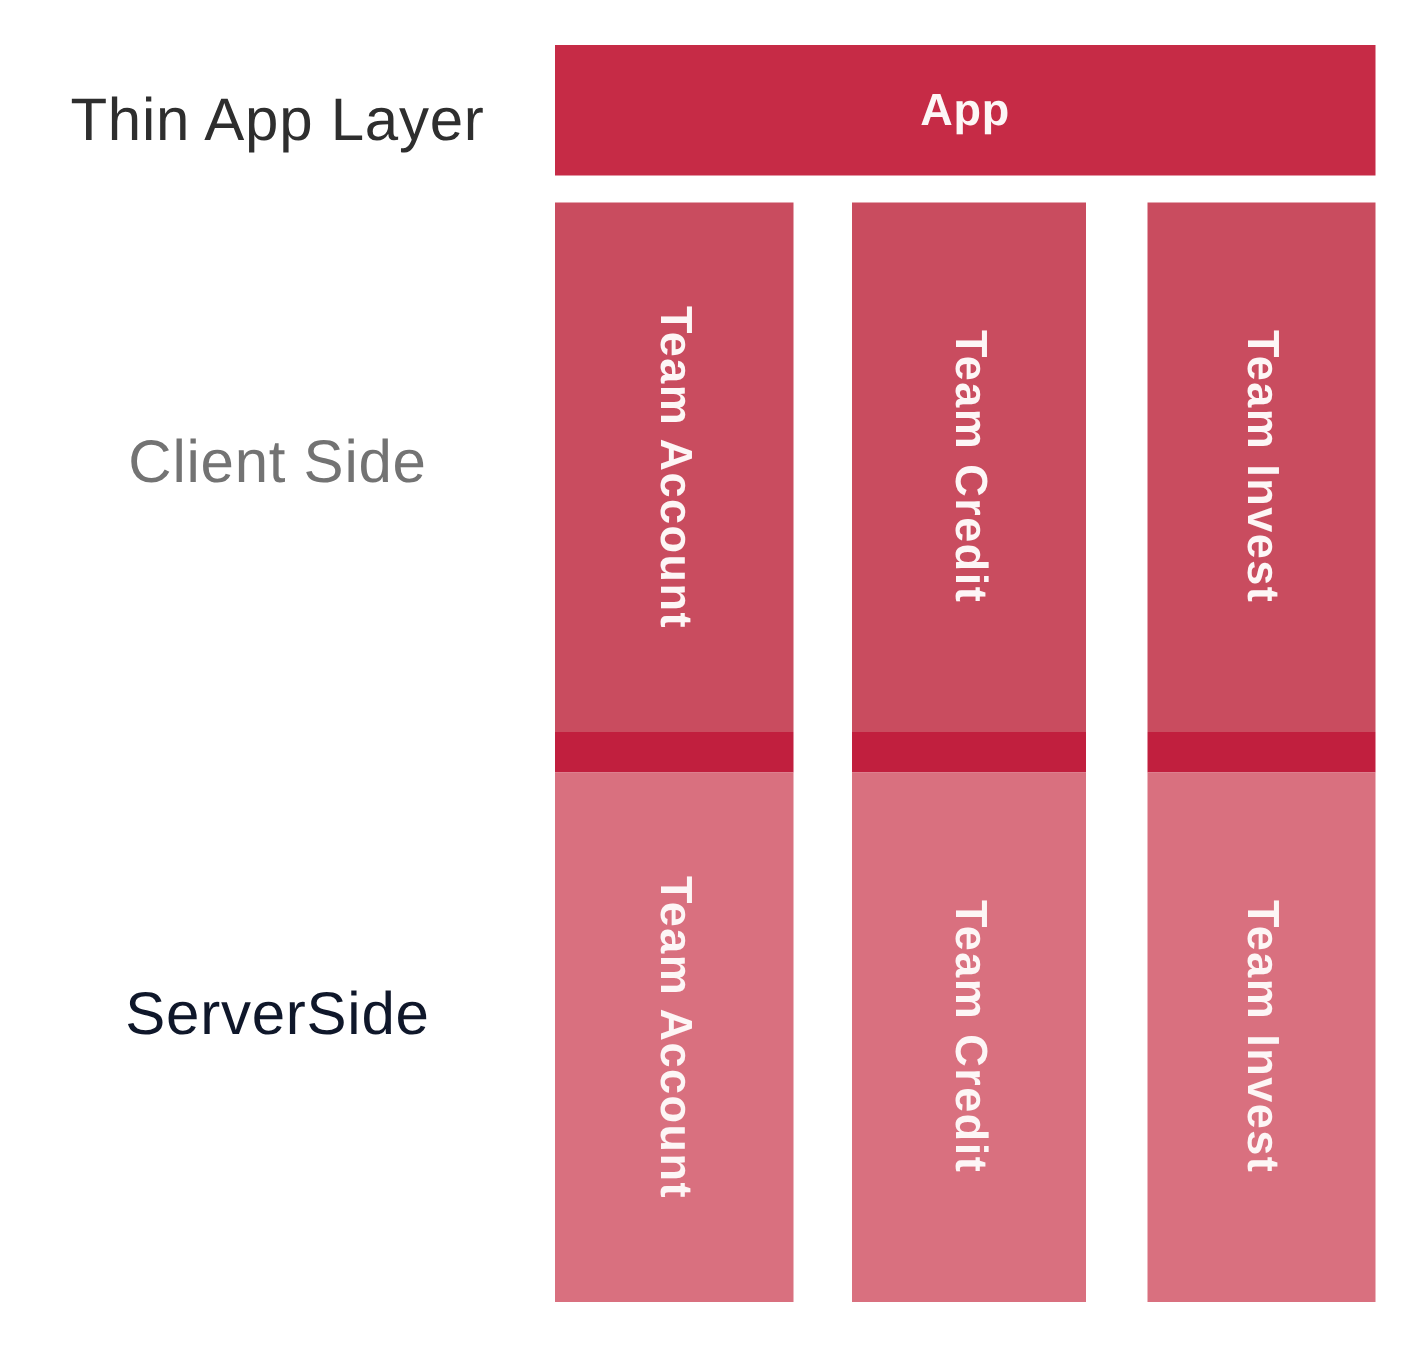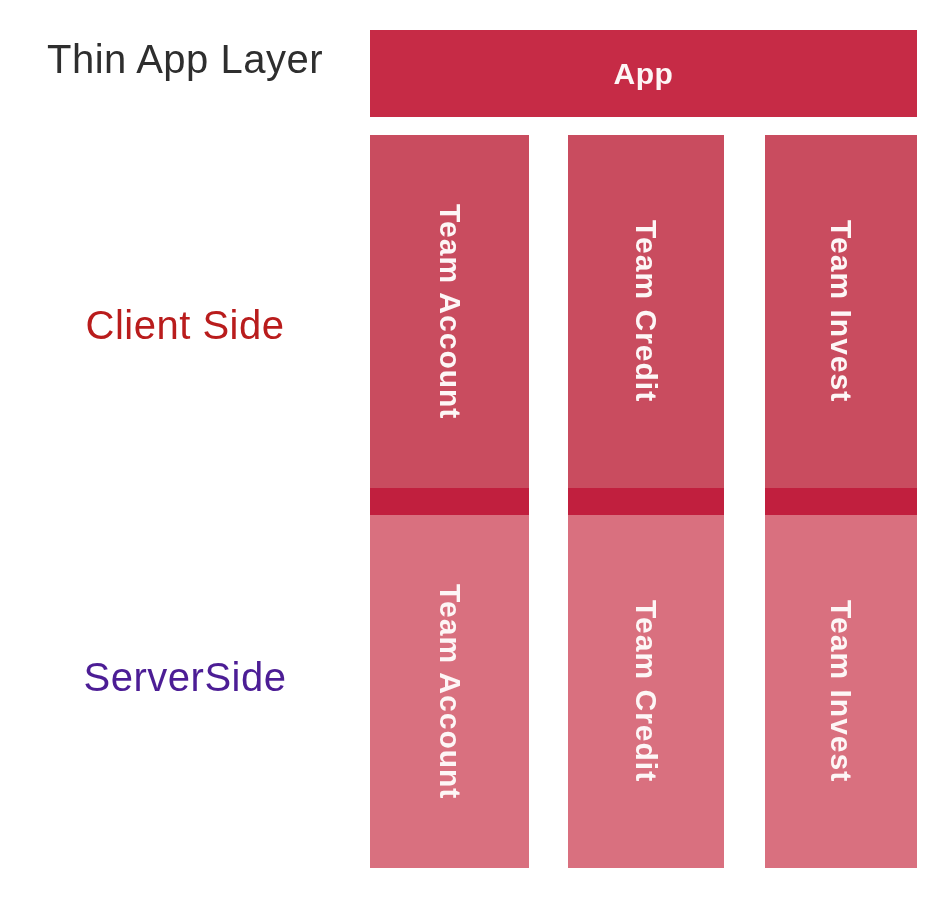--- a/index.html
+++ b/index.html
@@ -74,25 +74,25 @@
     font-size: 30px;
     letter-spacing: 1px;
     white-space: nowrap;
   }
 </style>
 </head>
 <body>
 
 <div class="canvas">
 
-  <div class="side-label" style="top: 59px; color: rgb(46, 46, 46);">Thin App Layer</div>
+  <div class="side-label" style="top: 81px; color: rgb(46, 46, 46);">Thin App Layer</div>
 
-  <div class="side-label" style="top: 325px; color: #b91c1c;">Client Side</div>
+  <div class="side-label" style="top: 309px; color: #737373;">Client Side</div>
 
-  <div class="side-label" style="top: 677px; color: #4c1d95;">ServerSide</div>
+  <div class="side-label" style="top: 677px; color: #0f172a;">ServerSide</div>
 
   <div class="app-bar" style="background-color: rgb(198, 43, 70);">
     <span class="app-bar-text" style="color: rgb(253, 246, 246); text-align: center;">App</span>
   </div>
 
   <div class="team-column col-1">
     <div class="seg client" style="background-color: rgb(201, 76, 95);">
       <span class="vtext" style="color: rgb(253, 246, 246);">Team Account</span>
     </div>
     <div class="seg-separator" style="background-color: rgb(193, 31, 62);"></div>

